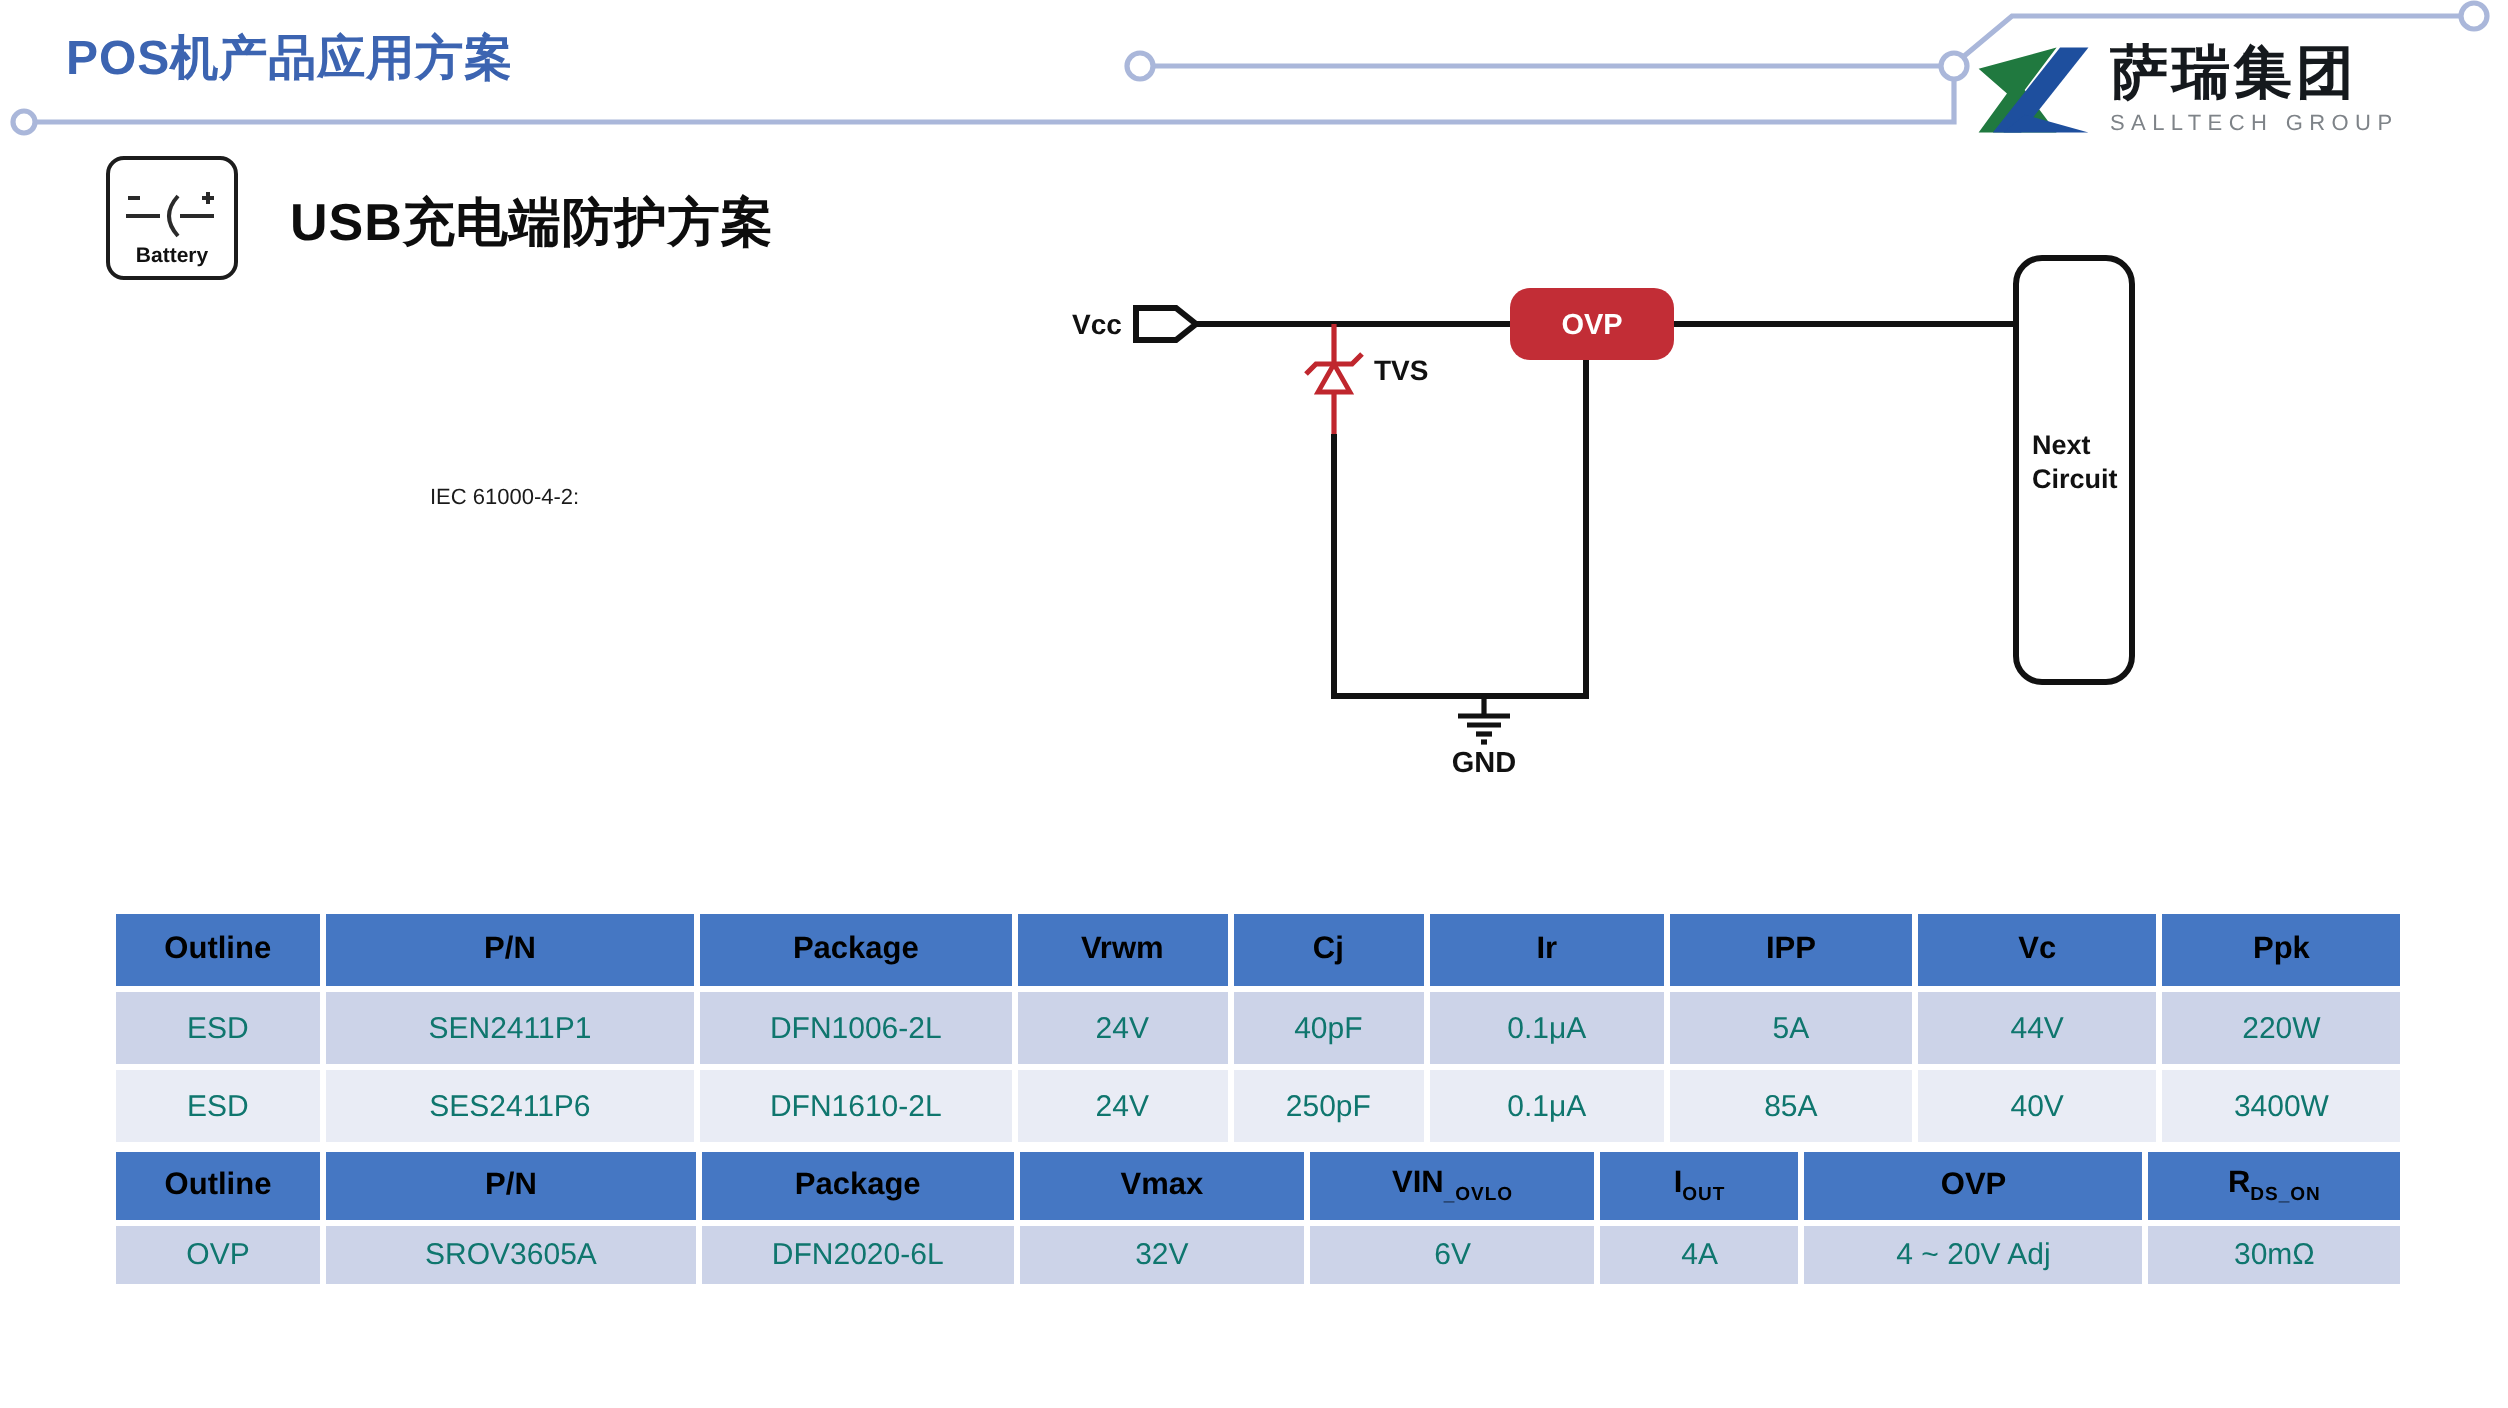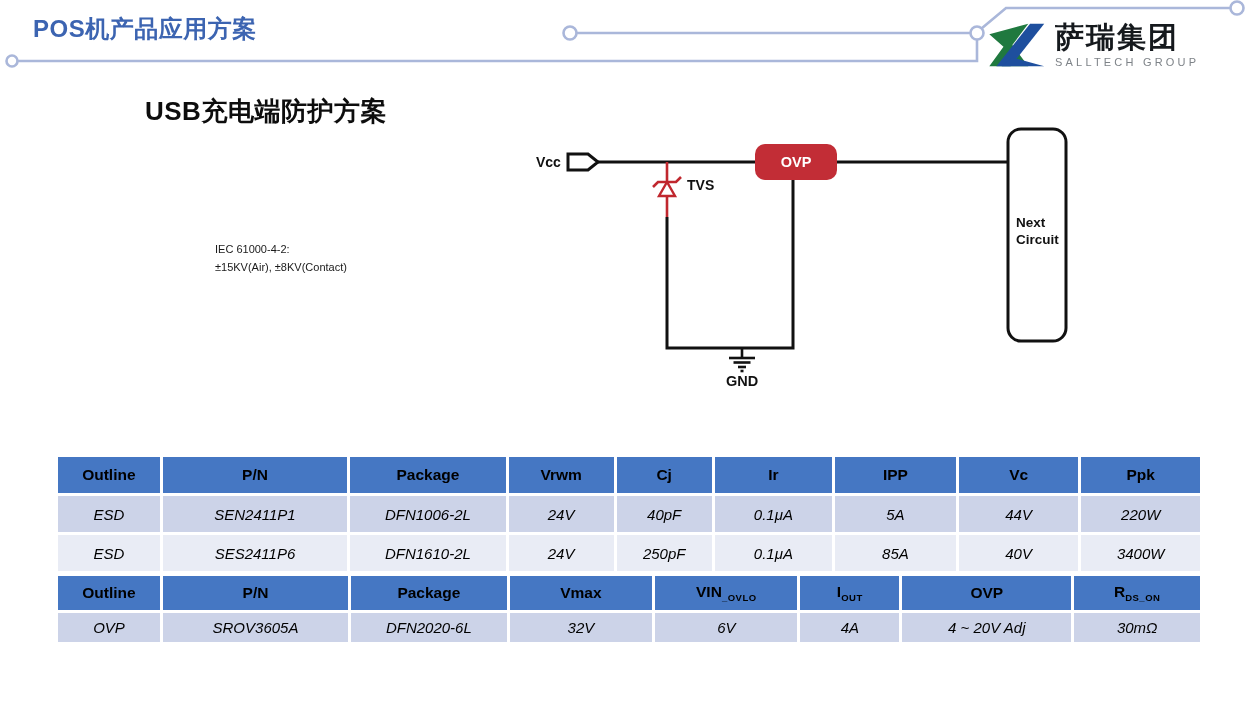--- a/index.html
+++ b/index.html
@@ -33,21 +33,21 @@
   .red-wire{stroke:var(--tvs-red);stroke-width:2.6;fill:none;}
   .diag-label{font-weight:bold;fill:#111;font-family:"Liberation Sans",sans-serif;}
   .ovp-rect{fill:var(--ovp-fill);}
   .next-rect{fill:#fff;stroke:#111;stroke-width:3;}
   
   .tbl-wrap{left:55px;width:1148px;}
   .t1{top:454px;} .t2{top:573px;}
   table{table-layout:fixed;width:100%;border-collapse:separate;border-spacing:3px;}
   th{background:var(--header-bg);color:#000000;font-weight:bold;font-size:15.5px;text-align:center;padding:0;}
   .t1 table th{height:36px;} .t2 table th{height:34px;}
-  td{text-align:center;font-size:15px;color:#000000;padding:0;font-style:italic;}
+  td{text-align:center;font-size:15px;color:#0f766e;padding:0;}
   .t1 table td{height:36px;} .t2 table td{height:29px;}
   tr.row-a td{background:var(--row-a);} tr.row-b td{background:var(--row-b);}
   th sub{font-size:9.5px;letter-spacing:.5px;}
 </style>
 </head>
 <body>
 
 <div class="slide">
 
   <svg class="abs trace-svg" width="1254" height="84">
@@ -67,26 +67,36 @@
       <polygon fill="#20793F" points="6,16 50,4 32,28 50,52 6,52 22,30"></polygon>
       <polygon fill="#1E4F9E" points="52,4 68,4 30,52 14,52"></polygon>
       <polygon fill="#1E4F9E" points="32,42 68,52 20,52"></polygon>
     </svg>
     <div class="logo-text">
       <div class="logo-cn">萨瑞集团</div>
       <div class="logo-en">SALLTECH GROUP</div>
     </div>
   </div>
 
+  <div class="abs battery-box">
+    <svg class="battery-sym" width="56" height="30" viewBox="0 0 56 30">
+      <line x1="5" y1="16" x2="22" y2="16"></line>
+      <line x1="6" y1="7" x2="12" y2="7"></line>
+      <path d="M31,6 Q22,16 31,26"></path>
+      <line x1="32" y1="16" x2="49" y2="16"></line>
+      <line x1="43" y1="7" x2="49" y2="7"></line>
+      <line x1="46" y1="4" x2="46" y2="10"></line>
+    </svg>
+    <div class="battery-label">Battery</div>
+  </div>
 
   <div class="abs heading">USB充电端防护方案</div>
 
   <div class="abs iec">
     <div>IEC 61000-4-2:</div>
-    <div>±15KV(Air), ±8KV(Contact)</div>
   </div>
 
   <svg class="abs" style="left:500px;top:118px;" width="600" height="290" viewBox="0 0 600 290">
 
     <path class="wire" d="M98,44 H255"></path>
     <path class="wire" d="M337,44 H508"></path>
     <path class="wire" d="M167,99 V230 H293 V62"></path>
 
     <text class="diag-label" x="36" y="49" font-size="14">Vcc</text>
     <polygon points="68,36 88,36 98,44 88,52 68,52" fill="#fff" stroke="#111" stroke-width="3"></polygon>

